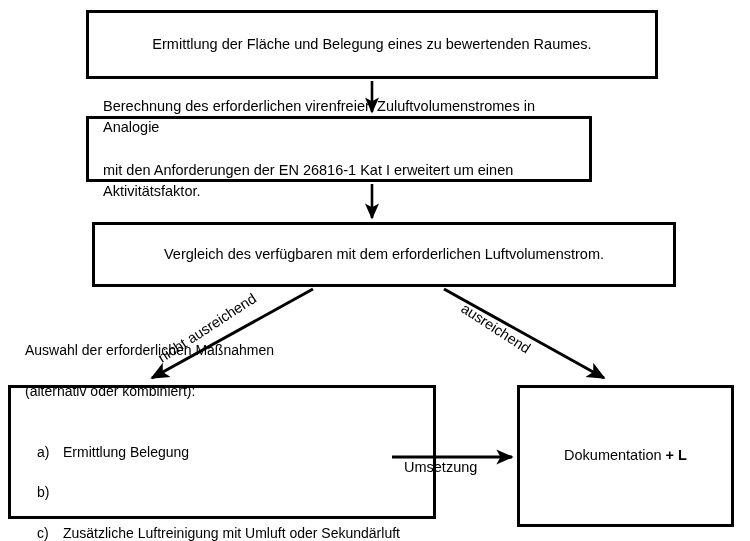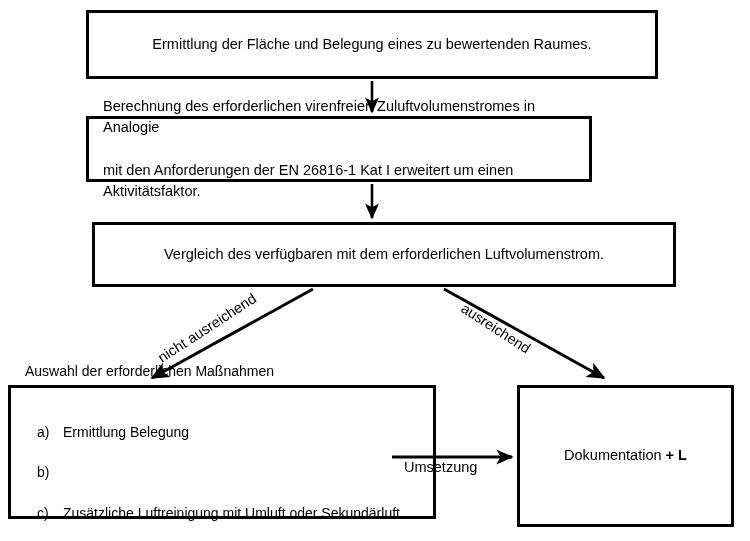--- a/index.html
+++ b/index.html
@@ -113,20 +113,21 @@
     </div>
   </div>
 
   <div class="box center" id="box-vergleich">
     <div class="box-text">Vergleich des verfügbaren mit dem erforderlichen Luftvolumenstrom.</div>
   </div>
 
   <div class="box" id="box-massnahmen">
     <div class="box-text">
       <p class="measure-head">Auswahl der erforderlichen Maßnahmen</p>
+      <p class="measure-head">(alternativ oder kombiniert):</p>
       <ul class="measure-list">
         <li>
           <span class="measure-marker">a)</span>
           <span class="measure-body">Ermittlung Belegung</span>
         </li>
         <li>
           <span class="measure-marker">b)</span>
         </li>
         <li>
           <span class="measure-marker">c)</span>

